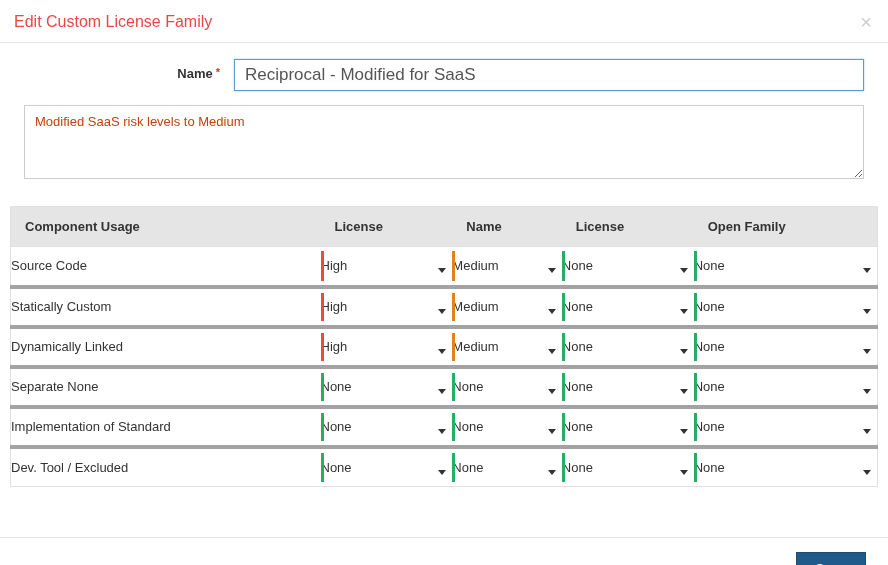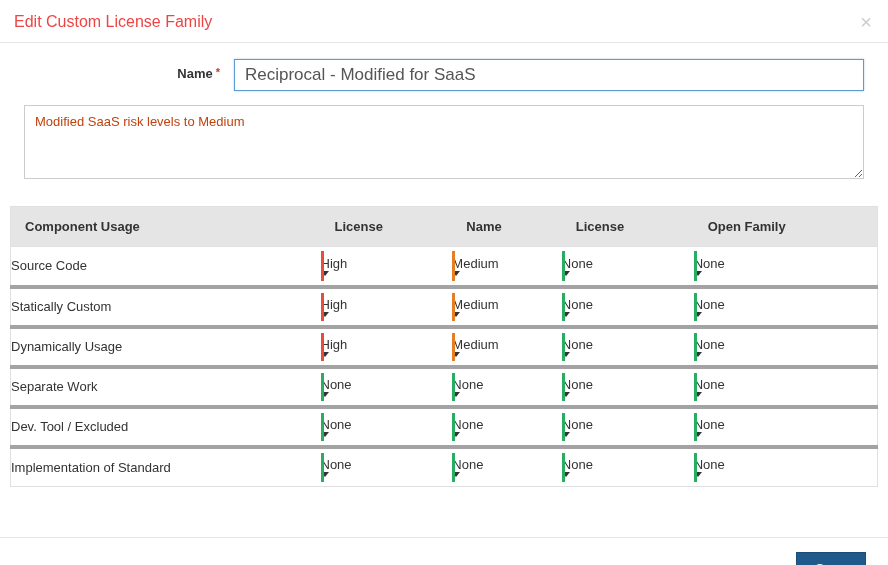--- a/index.html
+++ b/index.html
@@ -115,24 +115,23 @@
     position: absolute;
     left: 0; top: 4px; bottom: 4px;
     width: 3px;
   }
   .bar-high   { background: #e74c3c; }
   .bar-medium { background: #e67e22; }
   .bar-none   { background: #27ae60; }
   .risk-select {
     display: flex;
     justify-content: space-between;
-    align-items: flex-start;
+    align-items: flex-end;
     width: 100%;
     cursor: pointer;
-    flex-direction: column;
   }
   .risk-value {
     color: #333;
   }
   .caret {
     width: 0; height: 0;
     border-left: 4px solid transparent;
     border-right: 4px solid transparent;
     border-top: 5px solid #333;
     margin-right: 6px;
@@ -250,21 +249,21 @@
           </td>
           <td class="risk-cell">
             <div class="risk-bar bar-none"></div>
             <div class="risk-select">
               <span class="risk-value">None</span>
               <span class="caret"></span>
             </div>
           </td>
         </tr>
         <tr>
-          <td class="usage-cell">Dynamically Usage</td>
+          <td class="usage-cell">Dynamically Linked</td>
           <td class="risk-cell">
             <div class="risk-bar bar-high"></div>
             <div class="risk-select">
               <span class="risk-value">High</span>
               <span class="caret"></span>
             </div>
           </td>
           <td class="risk-cell">
             <div class="risk-bar bar-medium"></div>
             <div class="risk-select">
@@ -281,21 +280,52 @@
           </td>
           <td class="risk-cell">
             <div class="risk-bar bar-none"></div>
             <div class="risk-select">
               <span class="risk-value">None</span>
               <span class="caret"></span>
             </div>
           </td>
         </tr>
         <tr>
-          <td class="usage-cell">Separate Work</td>
+          <td class="usage-cell">Separate None</td>
+          <td class="risk-cell">
+            <div class="risk-bar bar-none"></div>
+            <div class="risk-select">
+              <span class="risk-value">None</span>
+              <span class="caret"></span>
+            </div>
+          </td>
+          <td class="risk-cell">
+            <div class="risk-bar bar-none"></div>
+            <div class="risk-select">
+              <span class="risk-value">None</span>
+              <span class="caret"></span>
+            </div>
+          </td>
+          <td class="risk-cell">
+            <div class="risk-bar bar-none"></div>
+            <div class="risk-select">
+              <span class="risk-value">None</span>
+              <span class="caret"></span>
+            </div>
+          </td>
+          <td class="risk-cell">
+            <div class="risk-bar bar-none"></div>
+            <div class="risk-select">
+              <span class="risk-value">None</span>
+              <span class="caret"></span>
+            </div>
+          </td>
+        </tr>
+        <tr>
+          <td class="usage-cell">Implementation of Standard</td>
           <td class="risk-cell">
             <div class="risk-bar bar-none"></div>
             <div class="risk-select">
               <span class="risk-value">None</span>
               <span class="caret"></span>
             </div>
           </td>
           <td class="risk-cell">
             <div class="risk-bar bar-none"></div>
             <div class="risk-select">
@@ -313,51 +343,20 @@
           <td class="risk-cell">
             <div class="risk-bar bar-none"></div>
             <div class="risk-select">
               <span class="risk-value">None</span>
               <span class="caret"></span>
             </div>
           </td>
         </tr>
         <tr>
           <td class="usage-cell">Dev. Tool / Excluded</td>
-          <td class="risk-cell">
-            <div class="risk-bar bar-none"></div>
-            <div class="risk-select">
-              <span class="risk-value">None</span>
-              <span class="caret"></span>
-            </div>
-          </td>
-          <td class="risk-cell">
-            <div class="risk-bar bar-none"></div>
-            <div class="risk-select">
-              <span class="risk-value">None</span>
-              <span class="caret"></span>
-            </div>
-          </td>
-          <td class="risk-cell">
-            <div class="risk-bar bar-none"></div>
-            <div class="risk-select">
-              <span class="risk-value">None</span>
-              <span class="caret"></span>
-            </div>
-          </td>
-          <td class="risk-cell">
-            <div class="risk-bar bar-none"></div>
-            <div class="risk-select">
-              <span class="risk-value">None</span>
-              <span class="caret"></span>
-            </div>
-          </td>
-        </tr>
-        <tr>
-          <td class="usage-cell">Implementation of Standard</td>
           <td class="risk-cell">
             <div class="risk-bar bar-none"></div>
             <div class="risk-select">
               <span class="risk-value">None</span>
               <span class="caret"></span>
             </div>
           </td>
           <td class="risk-cell">
             <div class="risk-bar bar-none"></div>
             <div class="risk-select">

